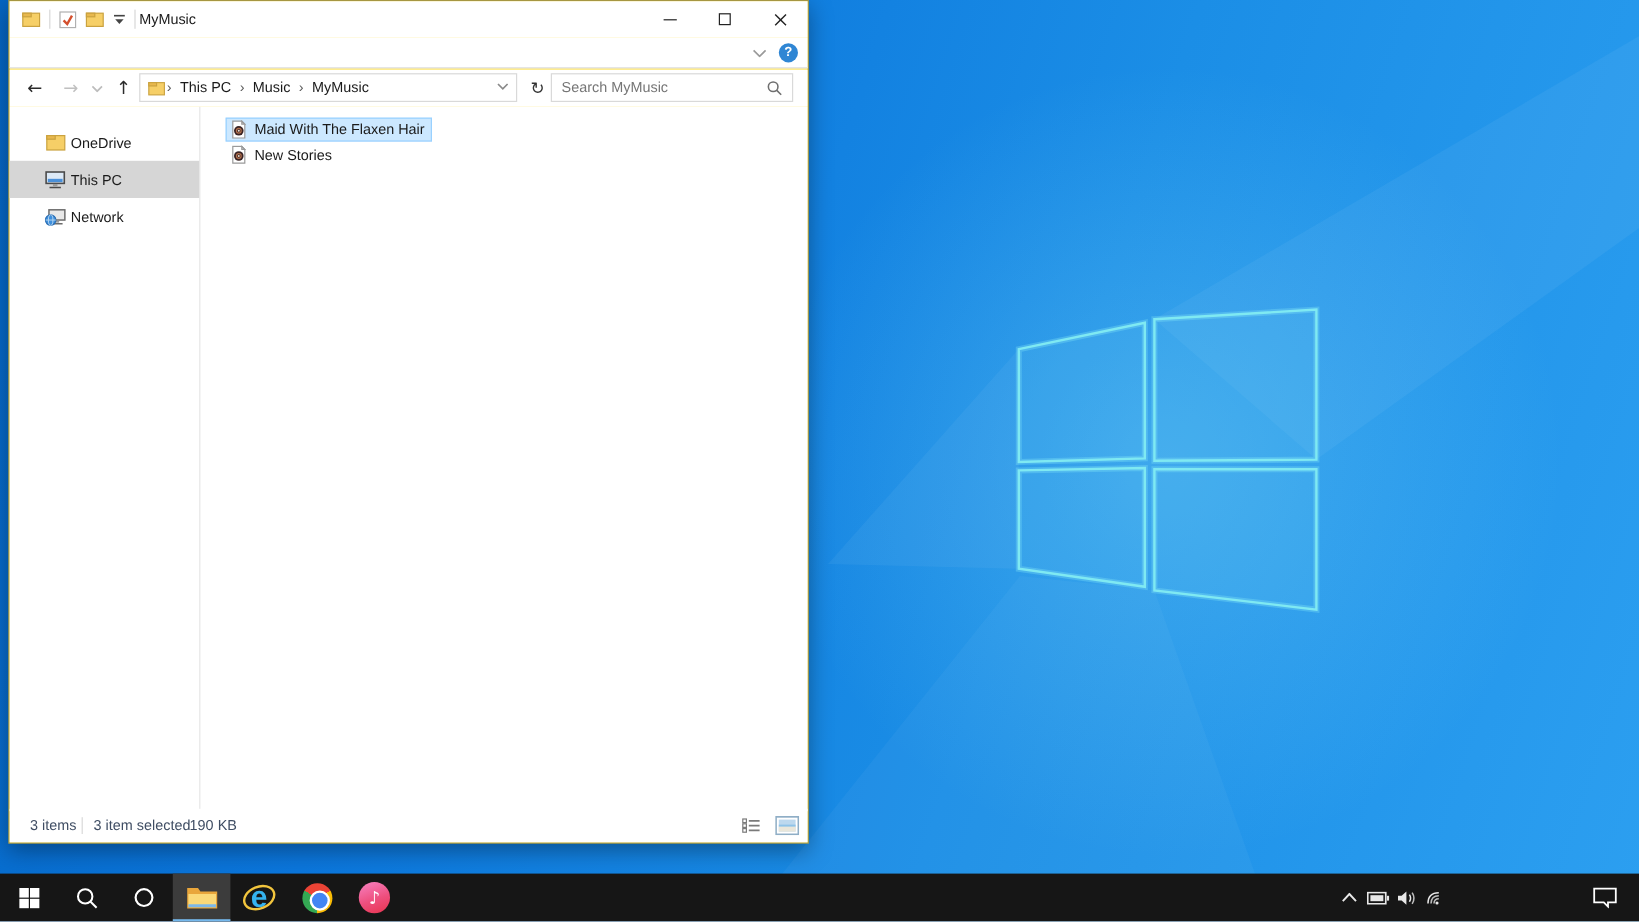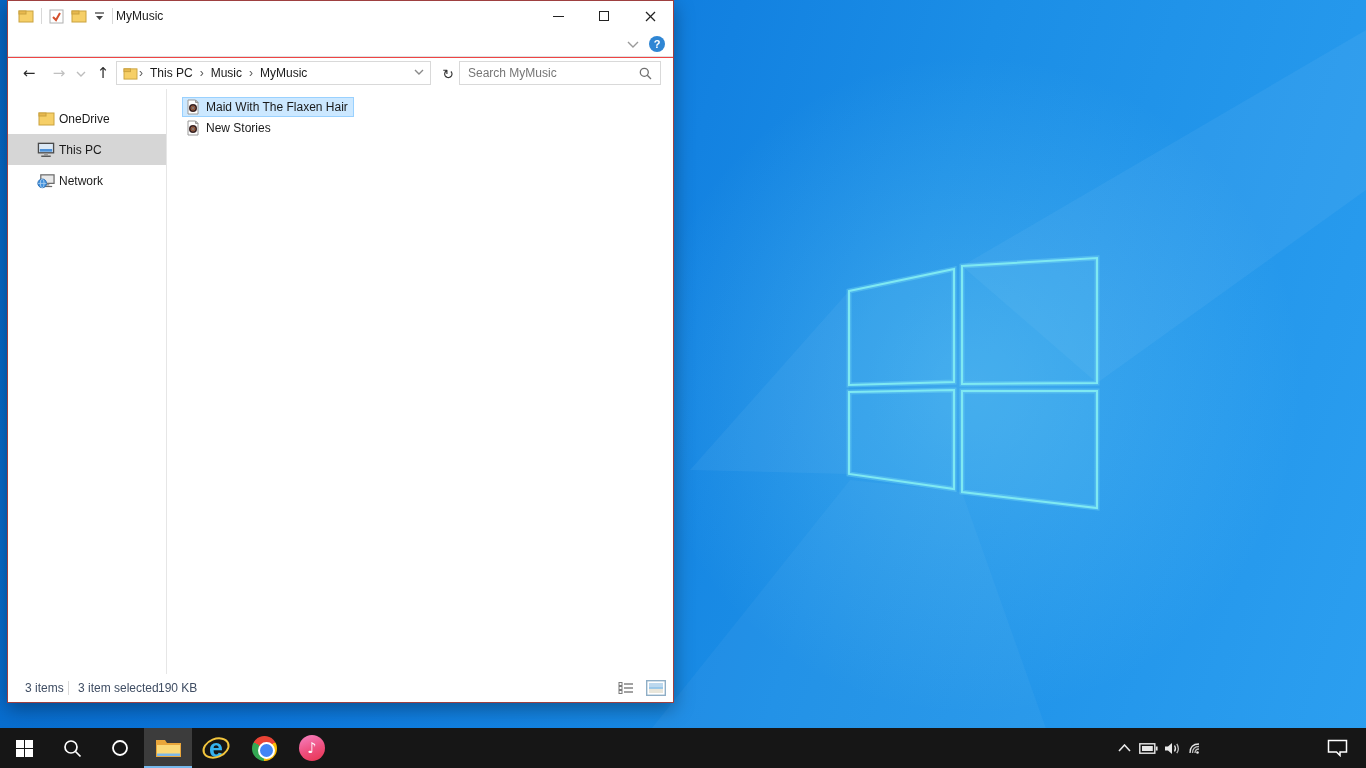--- a/index.html
+++ b/index.html
@@ -4,21 +4,21 @@
 <style>
   * { margin:0; padding:0; box-sizing:border-box; }
   html,body { width:1366px; height:768px; overflow:hidden; }
   body { font-family:"Liberation Sans","DejaVu Sans",sans-serif; font-size:12px; color:#1a1a1a; position:relative; }
 
   
   .desktop { position:absolute; inset:0; background:linear-gradient(108deg,#0566c4 0%,#0b76dc 30%,#1b8ee6 62%,#2c9ff0 100%); }
   .desktop svg.wallpaper { position:absolute; inset:0; }
 
   
-  .window { position:absolute; left:7px; top:0; width:667px; height:703px; background:#ef4444;
+  .window { position:absolute; left:7px; top:0; width:667px; height:703px; background:#fde047;
             box-shadow:0 6px 18px rgba(0,0,0,.35); border:1px solid rgba(60,60,60,.45); }
 
   
   .titlebar { position:absolute; left:0; top:0; width:100%; height:30px; background:#fff; }
   .qat { position:absolute; left:10px; top:0; height:30px; display:flex; align-items:center; gap:7px; }
   .qat .sep { width:1px; height:16px; background:#d8d8d8; }
   .win-title { position:absolute; left:108px; top:8px; font-size:12px; color:#1a1a1a; }
   .caption-btns { position:absolute; right:0; top:0; height:30px; display:flex; }
   .caption-btn { width:46px; height:30px; display:flex; align-items:center; justify-content:center; }
   .min-glyph { width:11px; border-top:1px solid #222; }
@@ -56,21 +56,21 @@
 
   
   .body-area { position:absolute; left:0; top:88px; width:100%; height:587px; background:#fff; }
   .sidebar { position:absolute; left:0; top:0; width:159px; height:100%; border-right:1px solid #e6e6e6; padding-top:14px; }
   .side-item { position:relative; height:31px; display:flex; align-items:center; }
   .side-item .s-icon { position:absolute; left:29px; width:18px; height:18px; display:flex; align-items:center; justify-content:center; }
   .side-item .s-label { position:absolute; left:51px; }
   .side-item.selected { background:#d6d6d6; }
 
   .filelist { position:absolute; left:160px; top:0; right:0; height:100%; padding-top:8px; }
-  .file-row { height:21px; display:flex; align-items:flex-start; padding-left:14px; }
+  .file-row { height:21px; display:flex; align-items:center; padding-left:20px; }
   .file-chip { display:flex; align-items:center; gap:5px; padding:1px 5px 1px 2px; border:1px solid transparent; }
   .file-row.selected .file-chip { background:#cce8ff; border-color:#99d1ff; }
 
   
   .statusbar { position:absolute; left:0; bottom:0; width:100%; height:28px; background:#fff; display:flex; align-items:center;padding-left:14px; }
   .statusbar .txt { color:#3f4d63; }
   .st-count { position:absolute; left:17px; }
   .st-div { position:absolute; left:60px; width:1px; height:14px; background:#d9d9d9; }
   .st-sel { position:absolute; left:70px; }
   .st-size { position:absolute; left:150px; }

